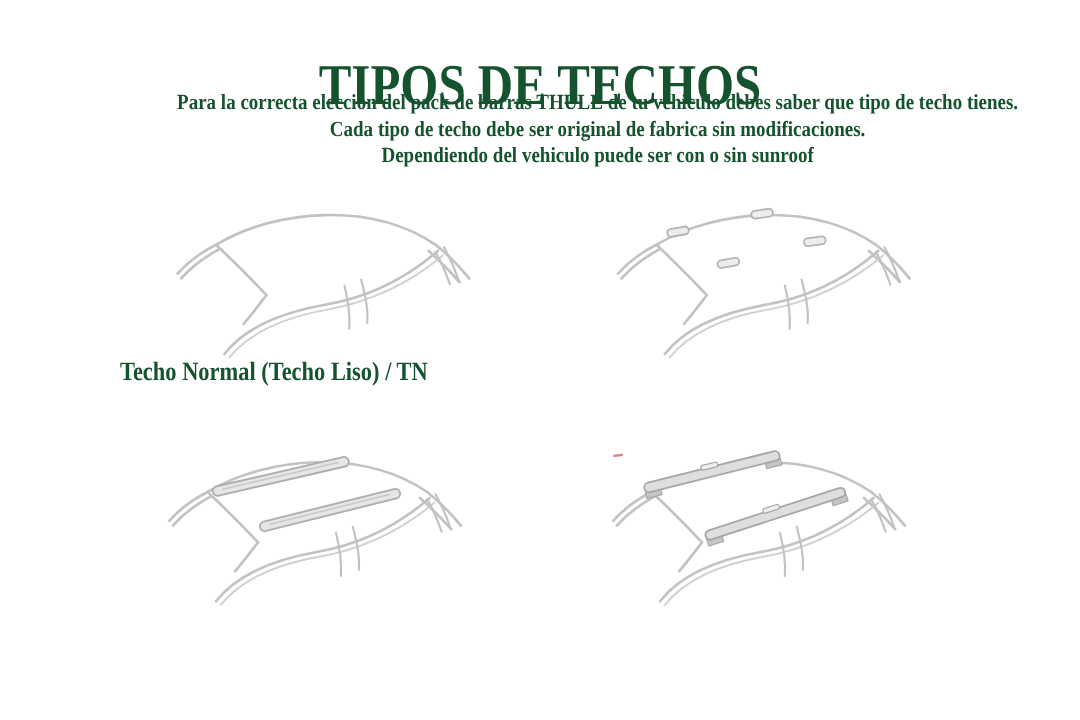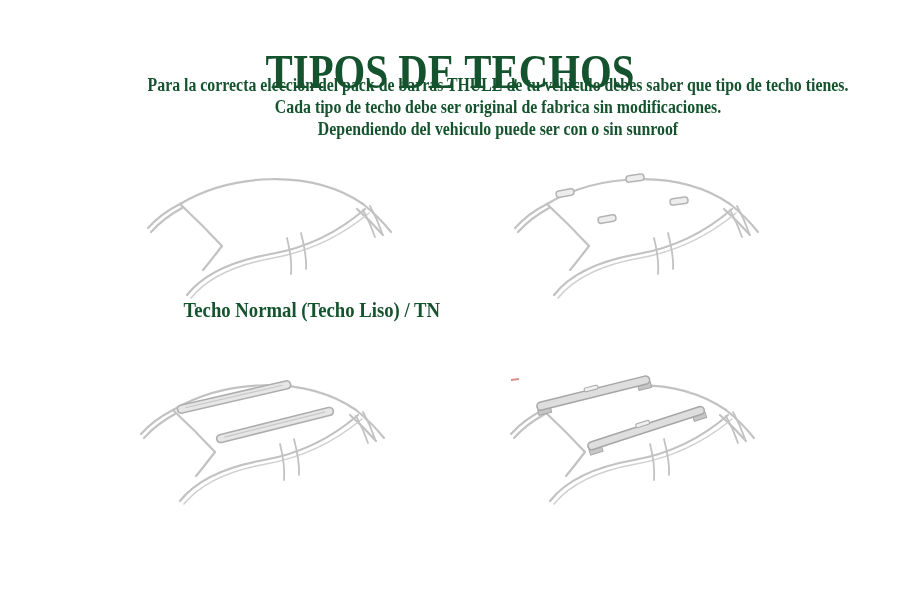--- a/index.html
+++ b/index.html
@@ -12,21 +12,21 @@
     font-size:48px;font-weight:700;letter-spacing:0px;
     transform:scaleX(0.85);transform-origin:center;white-space:nowrap;
   }
   .intro{position:absolute;top:74px;left:0;width:900px;text-align:center;padding-left:48px;}
   .intro-line{
     width:900px;font-size:18px;font-weight:700;line-height:22px;
     transform:scaleX(0.88);transform-origin:center;white-space:nowrap;
   }
   .roof-illustration{position:absolute;width:250px;height:135px;}
   .caption{
-    position:absolute;width:400px;text-align:right;
+    position:absolute;width:400px;text-align:left;
   }
   .caption .label{
     display:block;font-size:22px;font-weight:700;line-height:24px;
     transform:scaleX(0.85);transform-origin:center;white-space:nowrap;
   }
   .caption .sublabel{
     display:block;font-size:15px;font-weight:700;line-height:18px;margin-top:3px;
     transform:scaleX(0.85);transform-origin:center;white-space:nowrap;
   }
   

